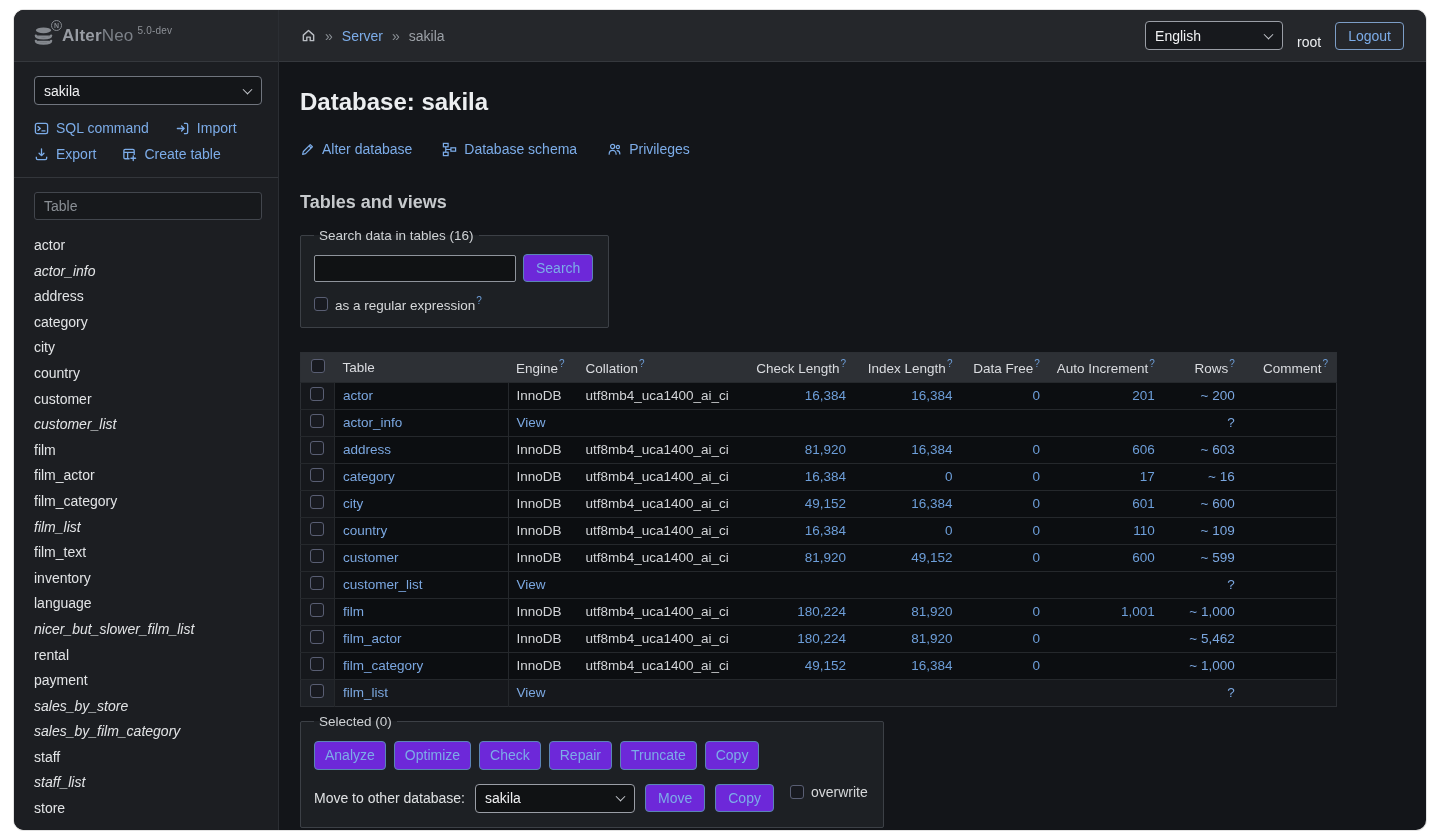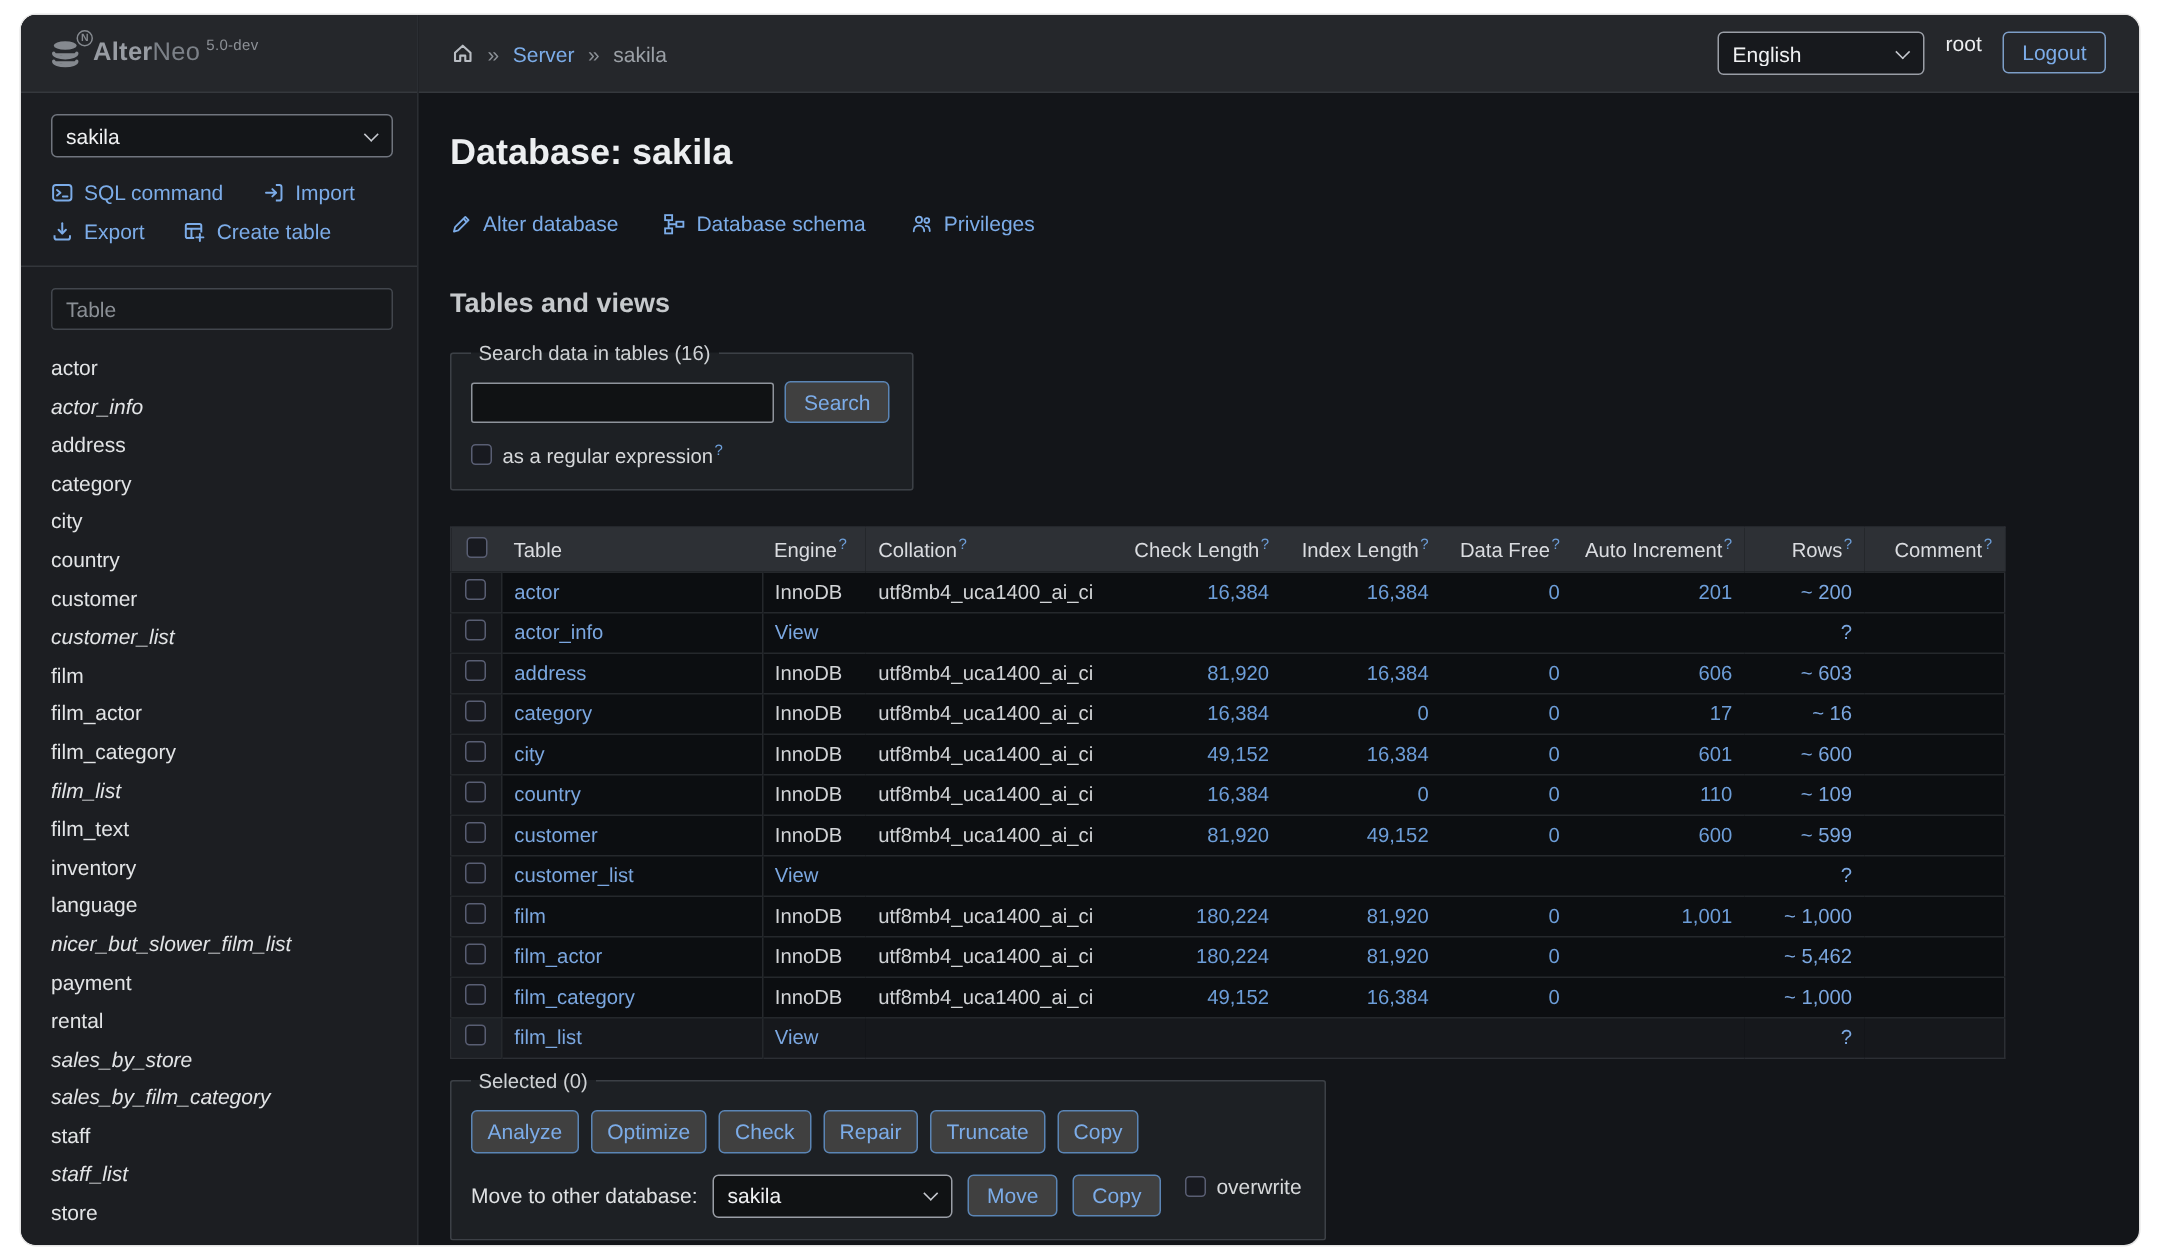--- a/index.html
+++ b/index.html
@@ -93,25 +93,25 @@
     background:#25272b;
     border-bottom:1px solid #35383d;
     display:flex; align-items:center;
     padding:0 22px;
   }
   .breadcrumb { display:flex; align-items:center; gap:9px; }
   .crumb-home { color:#b9bdc3; display:flex; cursor:pointer; }
   .crumb-sep { color:#8b9096; font-size:14px; }
   .crumb-link { color:#7cace8; text-decoration:none; cursor:pointer; }
   .crumb-current { color:#9ba0a6; }
-  .topbar-right { margin-left:auto; display:flex; align-items:flex-start; gap:14px; }
+  .topbar-right { margin-left:auto; display:flex; align-items:flex-end; gap:14px; }
   .lang-select { border-color:#9a9ea6; background:#17191d; min-width:138px; }
   .user-name { color:#eceef0; }
   .btn {
-    background:#404040; color:#7cace8;
+    background:#6d28d9; color:#7cace8;
     border:1px solid #5b85b5; border-radius:4px;
     font-family:"Liberation Sans", sans-serif; font-size:14px;
     padding:3px 12px; height:28px; cursor:pointer;
   }
   .logout-btn { border-color:#7d9ec7; background:transparent; }
   .content { padding:0 24px 0 21px; overflow:hidden; }
   h2.page-title { font-size:24px; font-weight:600; color:#eceef0; margin:26px 0 0 0; }
   .main-links { display:flex; gap:30px; margin-top:25px; }
   h3.section-title { font-size:18px; font-weight:600; color:#c6c9cc; margin:35px 0 0 0; }
   
@@ -274,23 +274,23 @@
           <a class="is-view">film_list</a>
 
           <a>film_text</a>
 
           <a>inventory</a>
 
           <a>language</a>
 
           <a class="is-view">nicer_but_slower_film_list</a>
 
+          <a>rental</a>
+
           <a>payment</a>
-
-          <a>rental</a>
 
           <a class="is-view">sales_by_store</a>
 
           <a class="is-view">sales_by_film_category</a>
 
           <a>staff</a>
 
           <a class="is-view">staff_list</a>
 
           <a>store</a>

